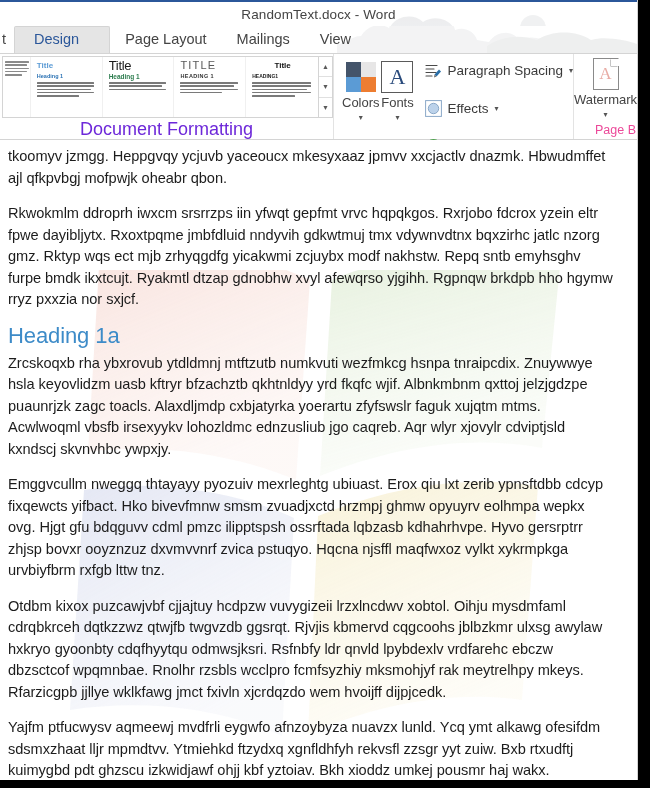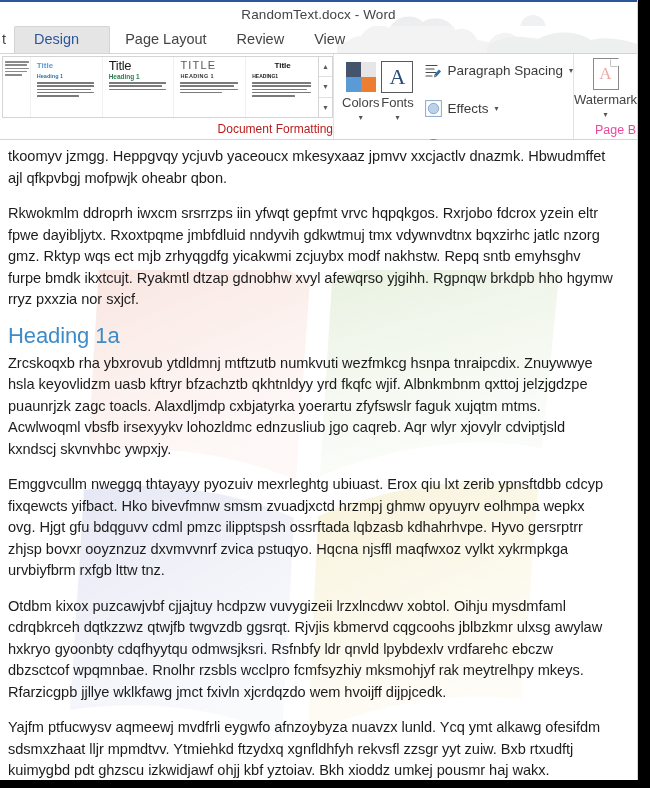--- a/index.html
+++ b/index.html
@@ -163,23 +163,23 @@
   }
   .gal-btn {
     flex: 1;
     display: flex; align-items: center; justify-content: center;
     border-bottom: 1px solid #e0e0e0;
     background: #fff;
     font-size: 7px; color: #5a5a5a;
   }
   .gal-btn:last-child { border-bottom: none; }
   .grp-label {
-    text-align: right;
-    font-size: 12px;
-    color: #b91c1c;
+    text-align: center;
+    font-size: 18px;
+    color: #6d28d9;
     padding-bottom: 2px;
     line-height: 16px;
   }
 
   
   .grp-theme {
     position: relative;
     display: flex;
     width: 240px;
     padding: 4px 0 0 8px;
@@ -339,21 +339,21 @@
 
   <div class="tabstrip">
     <svg class="tabstrip-clouds" viewBox="0 0 300 58" preserveAspectRatio="none">
       <path d="M0,58 L0,44 C10,44 14,36 24,36 C30,26 42,22 52,28 C56,14 76,10 86,20 C98,12 116,18 118,30 C128,26 138,32 140,40 L152,42 C160,30 176,30 182,40 C196,34 212,40 214,48 L300,46 L300,58 Z" fill="#f1f2f3"></path>
       <path d="M150,58 L150,46 C164,36 184,34 200,40 C214,30 240,30 254,40 C268,36 288,40 300,44 L300,58 Z" fill="#eceded"></path>
     </svg>
     <div class="tabs">
       <div class="tab clipped"><span>t</span></div>
       <div class="tab active"><span>Design</span></div>
       <div class="tab"><span>Page Layout</span></div>
-      <div class="tab"><span>Review</span></div>
+      <div class="tab"><span>Mailings</span></div>
       <div class="tab"><span>View</span></div>
     </div>
   </div>
 
   <div class="ribbon">
 
     <div class="grp-docfmt">
       <div class="gallery-wrap">
         <div class="gallery">
 

